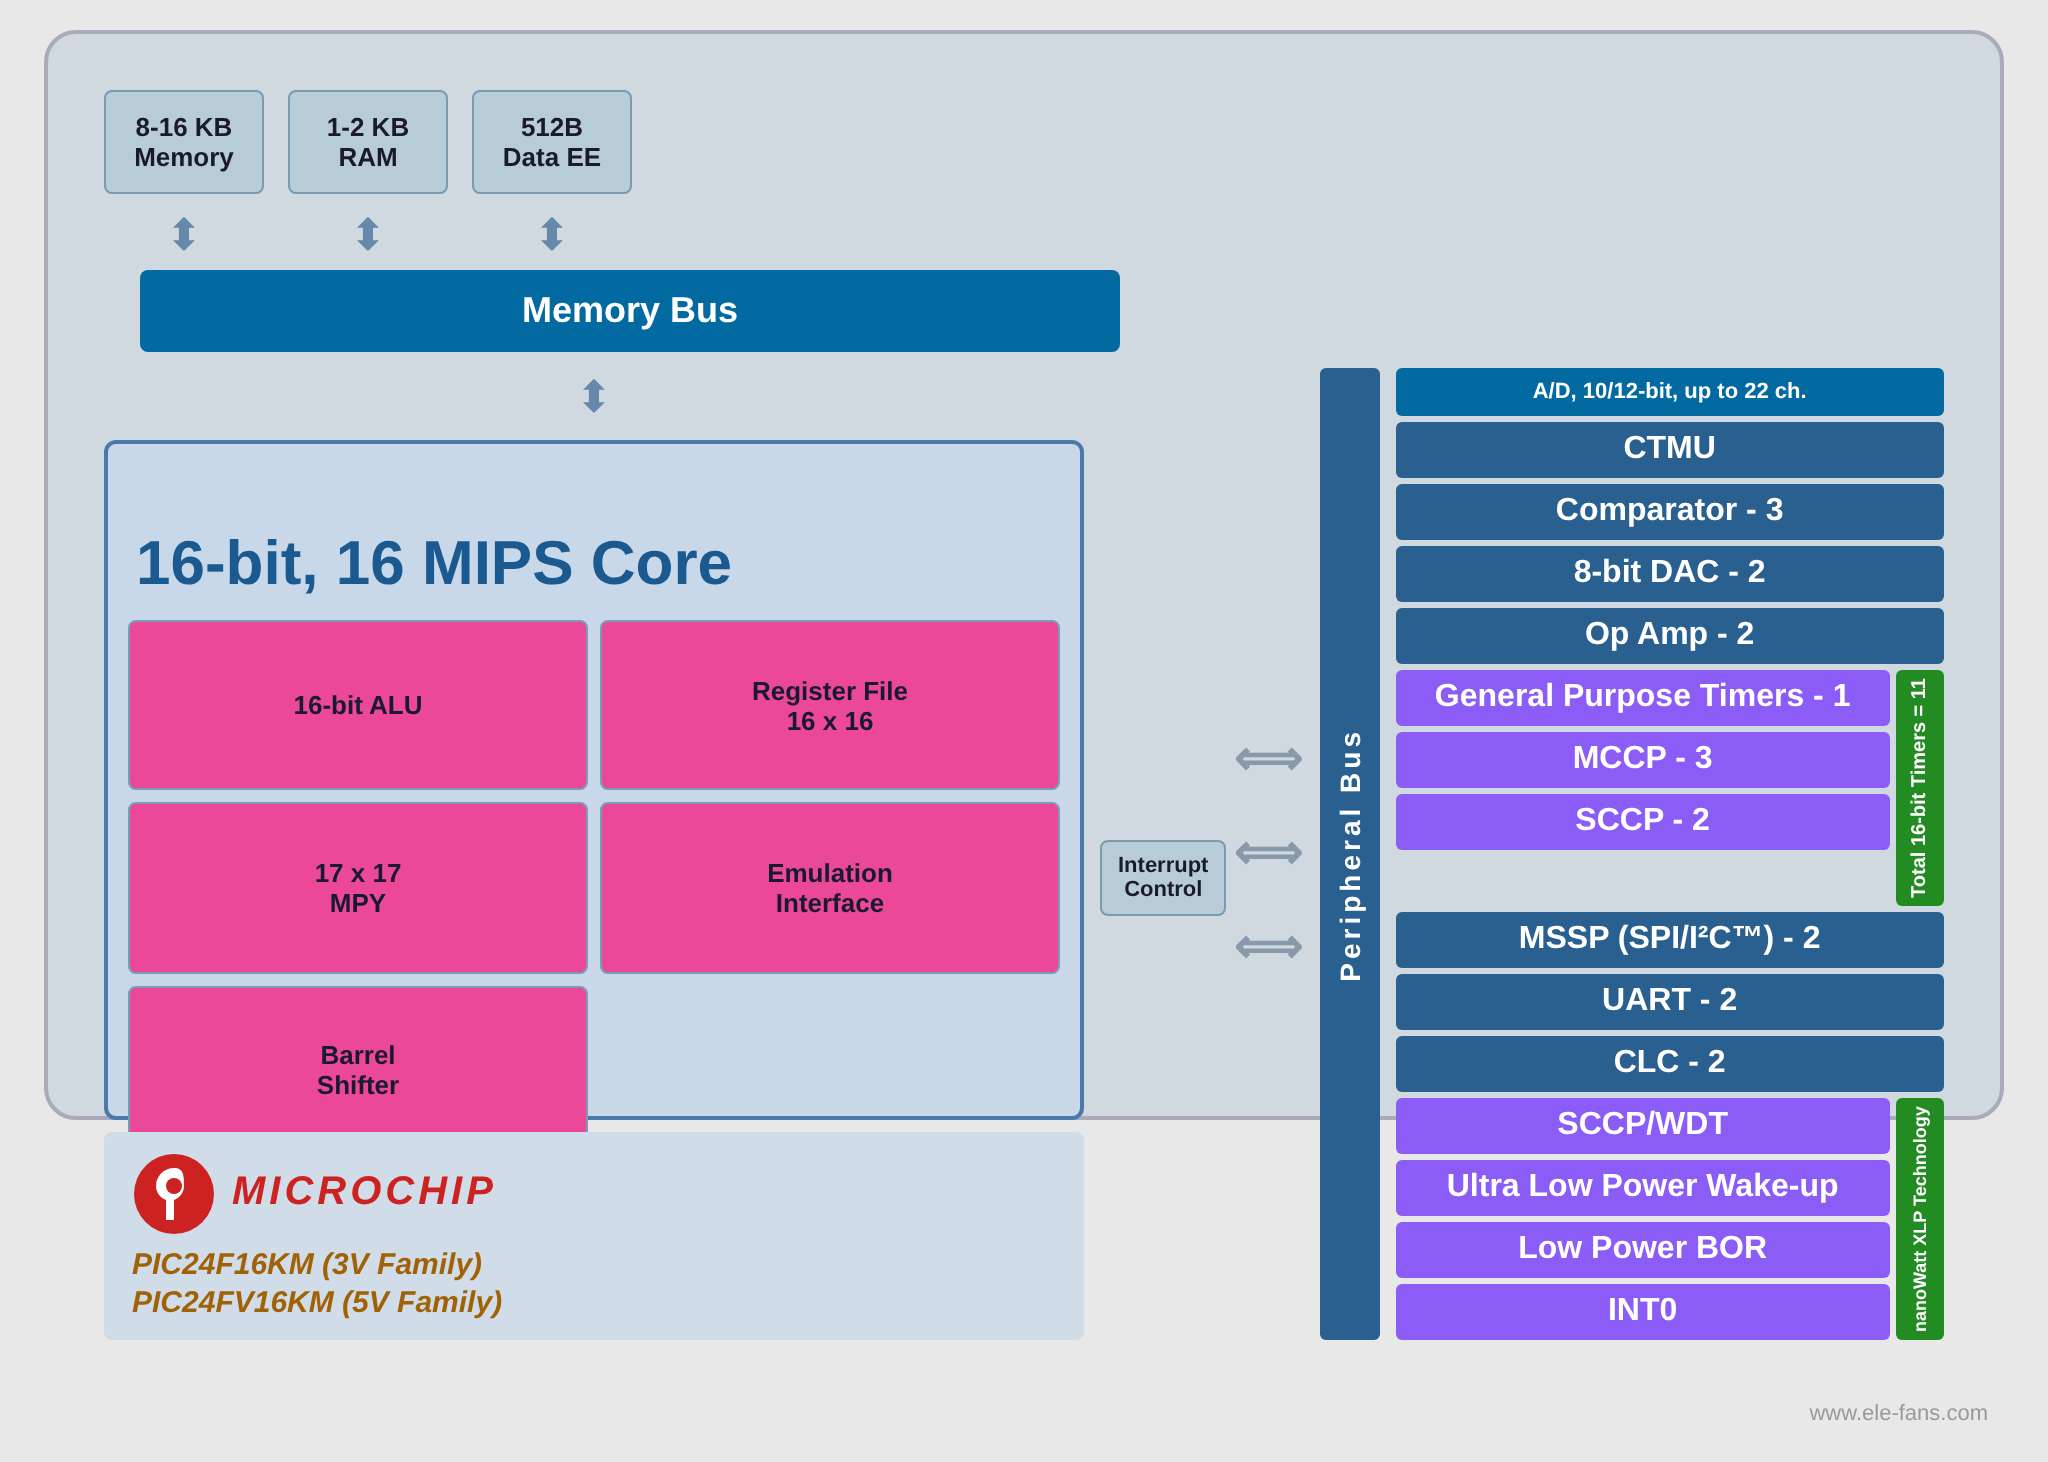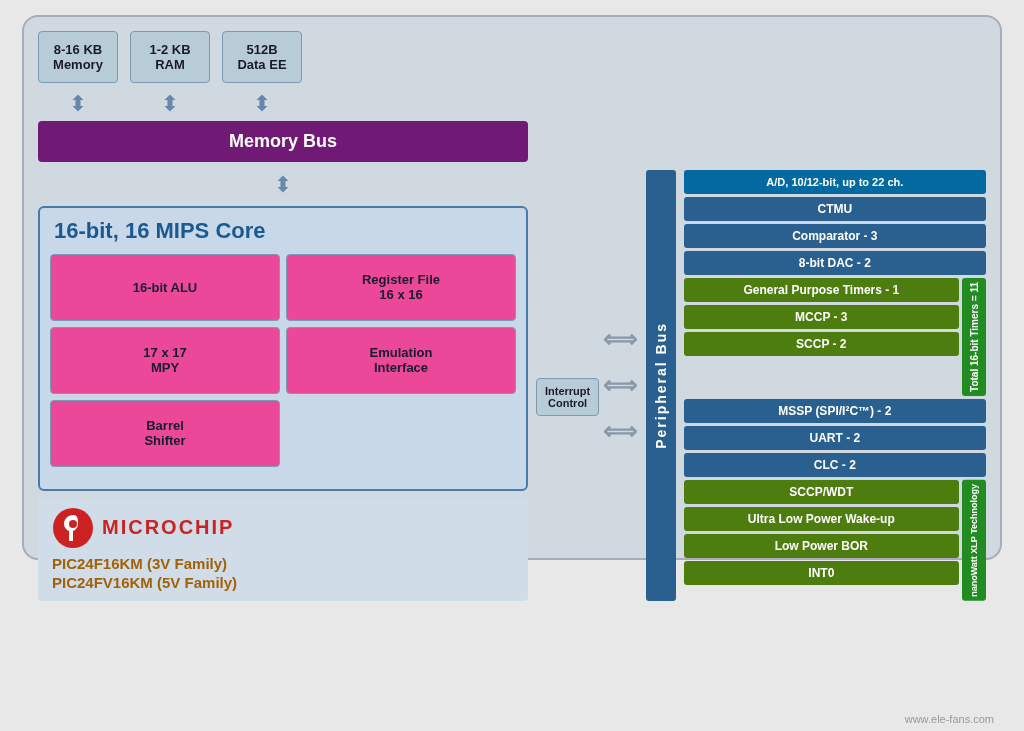--- a/index.html
+++ b/index.html
@@ -10,21 +10,21 @@
       font-family: Arial, sans-serif;
       overflow: hidden;
     }
     .main-container {
       width: 980px;
       height: 545px;
       margin: 15px auto;
       background: #d0d8e0;
       border: 2px solid #aab;
       border-radius: 16px;
-      padding: 14px;
+      padding: 28px;
       display: flex;
       flex-direction: column;
       gap: 0;
     }
     
     .top-row {
       display: flex;
       align-items: flex-start;
       gap: 10px;
       margin-bottom: 4px;
@@ -60,41 +60,43 @@
     }
     
     .memory-bus-section {
       display: flex;
       align-items: center;
       gap: 10px;
       margin-bottom: 4px;
     }
     .memory-bus-bar {
       flex: 0 0 490px;
-      background: #701a75;
+      background: #0369a1;
       color: white;
       text-align: center;
       font-size: 18px;
       font-weight: bold;
       padding: 10px 0;
       border-radius: 4px;
+      margin-left: 18px;
     }
     .cpu-core-box {
       background: #c8d8e8;
       border: 2.5px solid #4a7aaa;
       border-radius: 6px;
       padding: 10px;
       flex: 1;
     }
     .cpu-title {
-      font-size: 22px;
+      font-size: 31px;
       font-weight: bold;
       color: #1a5a90;
       margin-bottom: 10px;
       padding-left: 4px;
+      margin-top: 32px;
     }
     .cpu-grid {
       display: grid;
       grid-template-columns: 1fr 1fr;
       grid-template-rows: repeat(3, 1fr);
       gap: 6px;
       height: calc(100% - 48px);
     }
     .cpu-cell {
       background: #ec4899;
@@ -111,20 +113,21 @@
     }
     
     .microchip-section {
       background: #d0dce8;
       border-radius: 4px;
       padding: 10px 14px;
       display: flex;
       flex-direction: column;
       align-items: flex-start;
       gap: 2px;
+      font-style: italic;
     }
     .microchip-logo-row {
       display: flex;
       align-items: center;
       gap: 8px;
       margin-bottom: 4px;
     }
     .microchip-text {
       font-size: 20px;
       font-weight: bold;
@@ -161,21 +164,21 @@
     .right-panel {
       flex: 1;
       display: flex;
       flex-direction: column;
       gap: 3px;
     }
     .periph-item {
       background: #2a6090;
       color: white;
       text-align: center;
-      font-size: 12px;
+      font-size: 16px;
       font-weight: bold;
       padding: 5px 8px;
       border-radius: 3px;
       flex: 0 0 auto;
     }
     .periph-item.analog {
       background: #0369a1;
       font-size: 11px;
       padding: 6px 8px;
     }
@@ -198,21 +201,21 @@
       writing-mode: vertical-rl;
       transform: rotate(180deg);
       display: flex;
       align-items: center;
       justify-content: center;
       padding: 4px;
       border-radius: 3px;
       min-width: 24px;
     }
     .periph-item.green {
-      background: #4d7c0f;
+      background: #8b5cf6;
     }
     
     .nanowatt-group {
       display: flex;
       gap: 3px;
     }
     .nanowatt-items {
       flex: 1;
       display: flex;
       flex-direction: column;
@@ -343,20 +346,21 @@
         <span class="peripheral-bus-label">Peripheral Bus</span>
       </div>
     </div>
 
     <div class="right-panel">
 
       <div class="periph-item analog">A/D, 10/12-bit, up to 22 ch.</div>
       <div class="periph-item">CTMU</div>
       <div class="periph-item">Comparator - 3</div>
       <div class="periph-item">8-bit DAC - 2</div>
+      <div class="periph-item">Op Amp - 2</div>
 
       <div class="timer-group">
         <div class="timer-items">
           <div class="periph-item green">General Purpose Timers - 1</div>
           <div class="periph-item green">MCCP - 3</div>
           <div class="periph-item green">SCCP - 2</div>
         </div>
         <div class="timer-label-box">
           <span>Total 16-bit Timers = 11</span>
         </div>
@@ -374,13 +378,13 @@
           <div class="periph-item green">INT0</div>
         </div>
         <div class="nanowatt-label-box">
           <span>nanoWatt XLP Technology</span>
         </div>
       </div>
     </div>
   </div>
 </div>
 
-<div class="watermark" style="position:fixed; bottom:6px; right:30px; font-size:11px; color:#999;">www.ele-fans.com</div>
+<div class="watermark" style="position:fixed; bottom:18px; right:30px; font-size:11px; color:#999;">www.ele-fans.com</div>
 
 </body></html>

